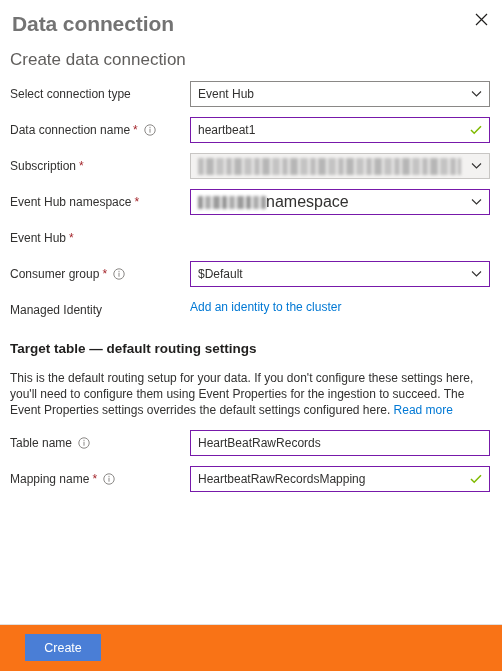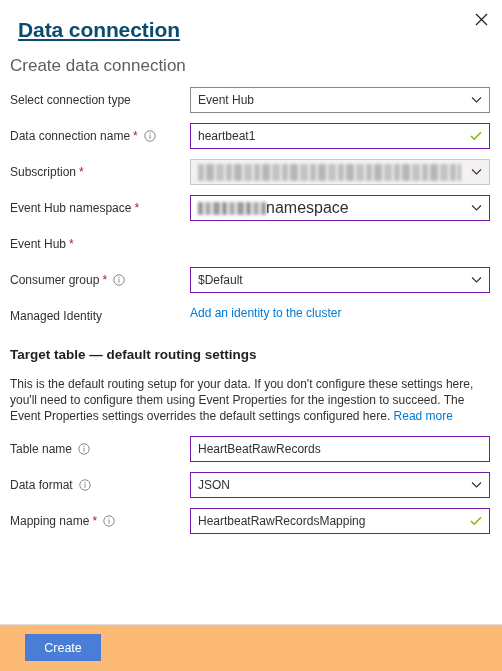--- a/index.html
+++ b/index.html
@@ -18,24 +18,23 @@
 
   
   .header {
     padding: 9px 14px 0 10px;
     position: relative;
   }
   .title {
     font-size: 21px;
     font-weight: 600;
     letter-spacing: -0.1px;
-    color: #0c4a6e;
+    color: #737373;
     line-height: 26px;
-    margin: 8px;
-    text-decoration: underline;
+    margin: 2px;
   }
   .subtitle {
     font-size: 17px;
     color: #605e5c;
     line-height: 15px;
     margin-top: 15px;
   }
   .close-btn {
     position: absolute;
     top: 6px;
@@ -203,21 +202,21 @@
   }
 
   
   .footer {
     position: absolute;
     left: 0;
     right: 0;
     bottom: 0;
     height: 46px;
     border-top: 1px solid #e1dfdd;
-    background: #fdba74;
+    background: #f97316;
   }
   .create-btn {
     position: absolute;
     left: 25px;
     top: 9px;
     min-width: 76px;
     height: 27px;
     background: #4a7ed6;
     color: #ffffff;
     border: none;
@@ -368,54 +367,32 @@
         </span>
       </div>
       <div class="control">
         <div class="field">
           <span>HeartBeatRawRecords</span>
         </div>
       </div>
     </div>
     <div class="row">
       <div class="row-label">
-        <span>Data format</span>
+        <span>Mapping name</span>
+        <span class="req">*</span>
         <span class="info-icon">
           <svg width="12" height="12" viewBox="0 0 12 12">
             <circle cx="6" cy="6" r="5.2" stroke="#8a8886" stroke-width="1" fill="none"></circle>
             <rect x="5.5" y="4.7" width="1" height="4" fill="#8a8886"></rect>
             <rect x="5.5" y="2.8" width="1" height="1.1" fill="#8a8886"></rect>
           </svg>
         </span>
       </div>
       <div class="control">
         <div class="field">
-          <span>JSON</span>
-        </div>
-        <span class="chev">
-          <svg width="11" height="7" viewBox="0 0 11 7">
-            <path d="M1 1 L5.5 5.5 L10 1" stroke="#323130" stroke-width="1.1" fill="none"></path>
-          </svg>
-        </span>
-      </div>
-    </div>
-    <div class="row">
-      <div class="row-label">
-        <span>Mapping name</span>
-        <span class="req">*</span>
-        <span class="info-icon">
-          <svg width="12" height="12" viewBox="0 0 12 12">
-            <circle cx="6" cy="6" r="5.2" stroke="#8a8886" stroke-width="1" fill="none"></circle>
-            <rect x="5.5" y="4.7" width="1" height="4" fill="#8a8886"></rect>
-            <rect x="5.5" y="2.8" width="1" height="1.1" fill="#8a8886"></rect>
-          </svg>
-        </span>
-      </div>
-      <div class="control">
-        <div class="field">
           <span>HeartbeatRawRecordsMapping</span>
         </div>
         <span class="check">
           <svg width="12" height="10" viewBox="0 0 12 10">
             <path d="M1 5 L4.2 8.2 L11 1.2" stroke="#7fba00" stroke-width="1.5" fill="none"></path>
           </svg>
         </span>
       </div>
     </div>
   </div>

